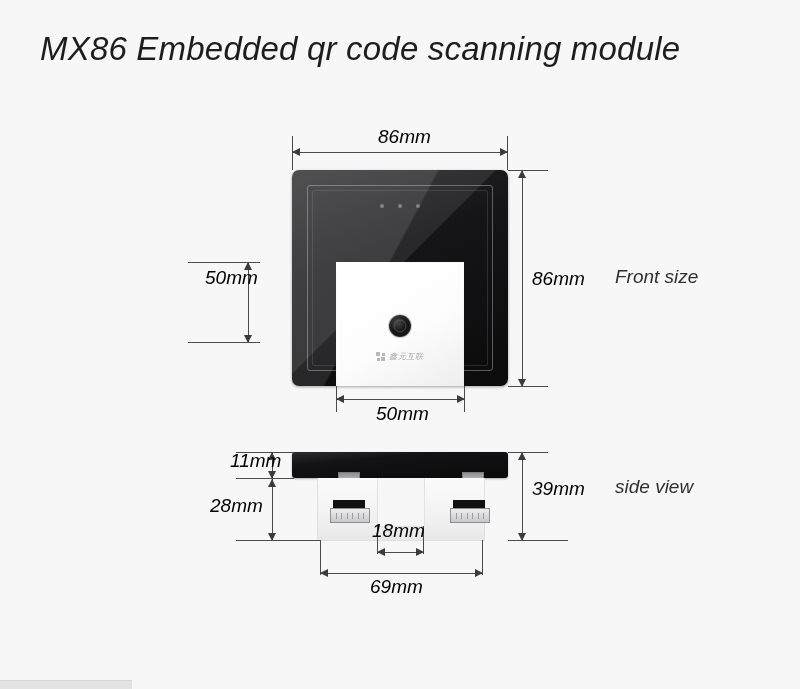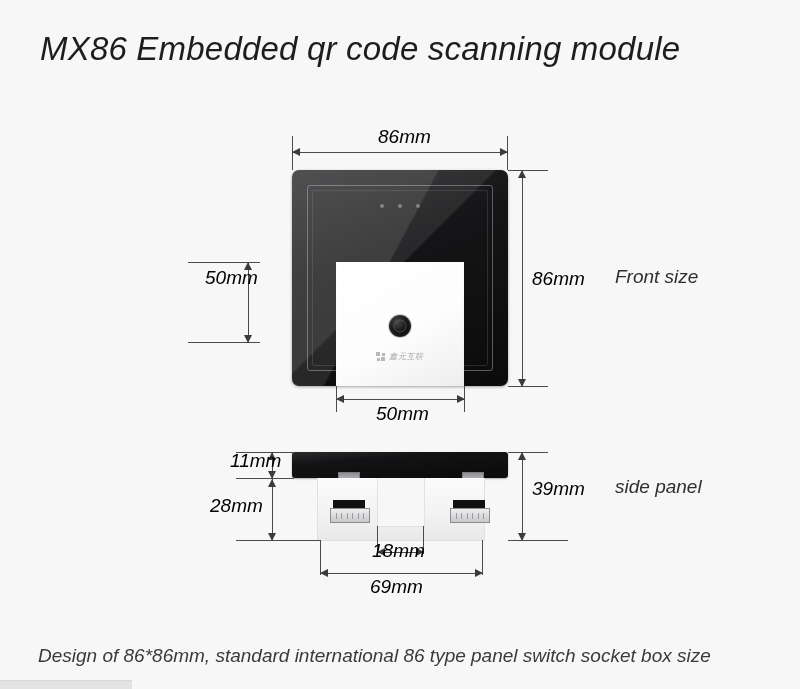--- a/index.html
+++ b/index.html
@@ -330,28 +330,27 @@
     <div class="dim-line v" style="left:522px;top:452px;height:89px;"></div>
     <div class="arrow arr-up" style="left:518px;top:452px;"></div>
     <div class="arrow arr-down" style="left:518px;top:533px;"></div>
     <div class="dim-text" style="left:532px;top:478px;">39mm</div>
 
     <div class="ext-line ext-v" style="left:377px;top:526px;height:28px;"></div>
     <div class="ext-line ext-v" style="left:423px;top:526px;height:28px;"></div>
     <div class="dim-line h" style="left:377px;top:552px;width:47px;"></div>
     <div class="arrow arr-left" style="left:377px;top:548px;"></div>
     <div class="arrow arr-right" style="left:416px;top:548px;"></div>
-    <div class="dim-text" style="left:372px;top:540px;">18mm</div>
+    <div class="dim-text" style="left:372px;top:520px;">18mm</div>
 
     <div class="ext-line ext-v" style="left:320px;top:540px;height:35px;"></div>
     <div class="ext-line ext-v" style="left:482px;top:540px;height:35px;"></div>
     <div class="dim-line h" style="left:320px;top:573px;width:163px;"></div>
     <div class="arrow arr-left" style="left:320px;top:569px;"></div>
     <div class="arrow arr-right" style="left:475px;top:569px;"></div>
     <div class="dim-text" style="left:370px;top:576px;">69mm</div>
 
-    <div class="view-label side">side panel</div>
+    <div class="view-label side">side view</div>
   </div>
 
-  <div class="caption">Design of 86*86mm, standard international 86 type panel switch socket box size</div>
   <div class="bottom-sliver"></div>
 
 </div>
 
 </body></html>

